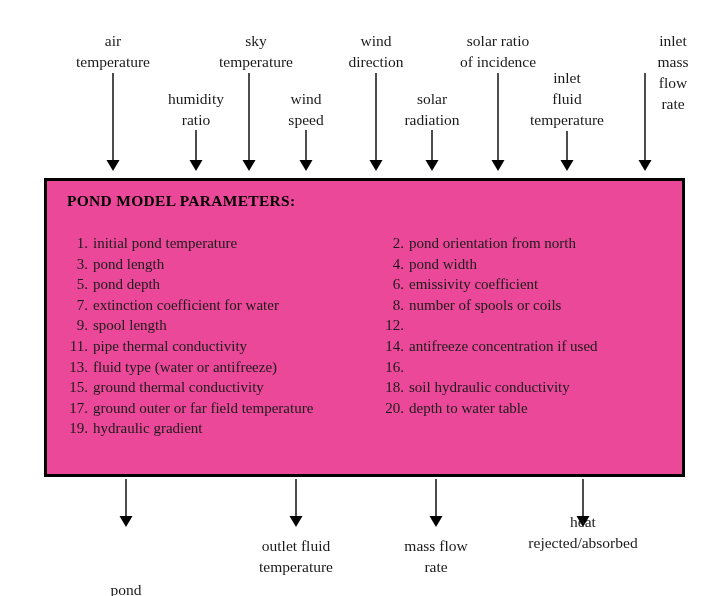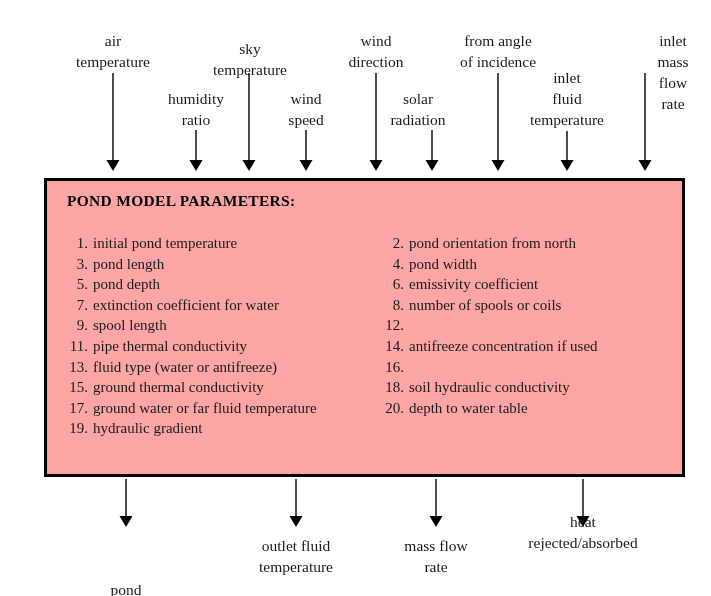--- a/index.html
+++ b/index.html
@@ -45,21 +45,21 @@
 
   
   .param-box {
     position: absolute;
     left: 44px;
     top: 178px;
     width: 641px;
     height: 299px;
     border: 3px solid #000000;
     box-sizing: border-box;
-    background: #fca5a5;
+    background: #ec4899;
   }
 
   .box-title {
     position: absolute;
     left: 20px;
     top: 11px;
     font-size: 15.5px;
     font-weight: bold;
     letter-spacing: 0.3px;
     color: #000000;
@@ -164,29 +164,29 @@
           <path d="M 576.5 516 L 589.5 516 L 583 527 z" fill="#000000"></path>
         </g>
       </g>
   </svg>
 
   <div id="input-labels">
       <div class="io-label lbl-top" style="left: 113px; top: 30px;">air
 temperature</div>
       <div class="io-label lbl-top" style="left: 196px; top: 88px;">humidity
 ratio</div>
-      <div class="io-label lbl-top" style="left: 250px; top: 30px; margin-top: 8px;">sky
+      <div class="io-label lbl-top" style="left: 256px; top: 30px;">sky
 temperature</div>
       <div class="io-label lbl-top" style="left: 306px; top: 88px;">wind
 speed</div>
       <div class="io-label lbl-top" style="left: 376px; top: 30px;">wind
 direction</div>
-      <div class="io-label lbl-top" style="left: 418px; top: 88px; text-align: center;">solar
+      <div class="io-label lbl-top" style="left: 432px; top: 88px; text-align: center;">solar
 radiation</div>
-      <div class="io-label lbl-top" style="left: 498px; top: 30px;">from angle
+      <div class="io-label lbl-top" style="left: 498px; top: 30px;">solar ratio
 of incidence</div>
       <div class="io-label lbl-top" style="left: 567px; top: 67px;">inlet
 fluid
 temperature</div>
       <div class="io-label lbl-top" style="left: 645px; top: 30px; margin-left: 28px;">inlet mass
 flow rate</div>
     </div>
 
   <div class="param-box">
     <div class="box-title">POND MODEL PARAMETERS:</div>
@@ -219,21 +219,21 @@
           <div class="param-item">
             <span class="param-num">13.</span>
             <span class="param-text">fluid type (water or antifreeze)</span>
           </div>
           <div class="param-item">
             <span class="param-num">15.</span>
             <span class="param-text">ground thermal conductivity</span>
           </div>
           <div class="param-item">
             <span class="param-num">17.</span>
-            <span class="param-text">ground water or far fluid temperature</span>
+            <span class="param-text">ground outer or far field temperature</span>
           </div>
           <div class="param-item">
             <span class="param-num">19.</span>
             <span class="param-text">hydraulic gradient</span>
           </div>
         </div>
       <div class="param-col right" id="param-col-right">
           <div class="param-item">
             <span class="param-num">2.</span>
             <span class="param-text">pond orientation from north</span>

